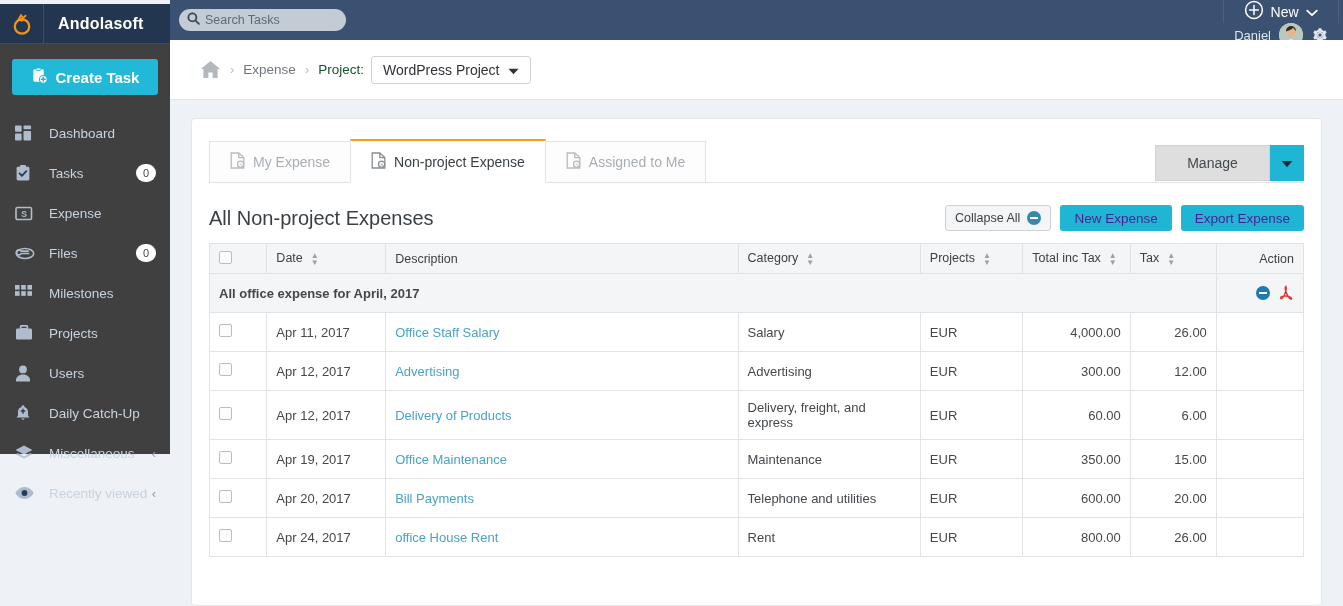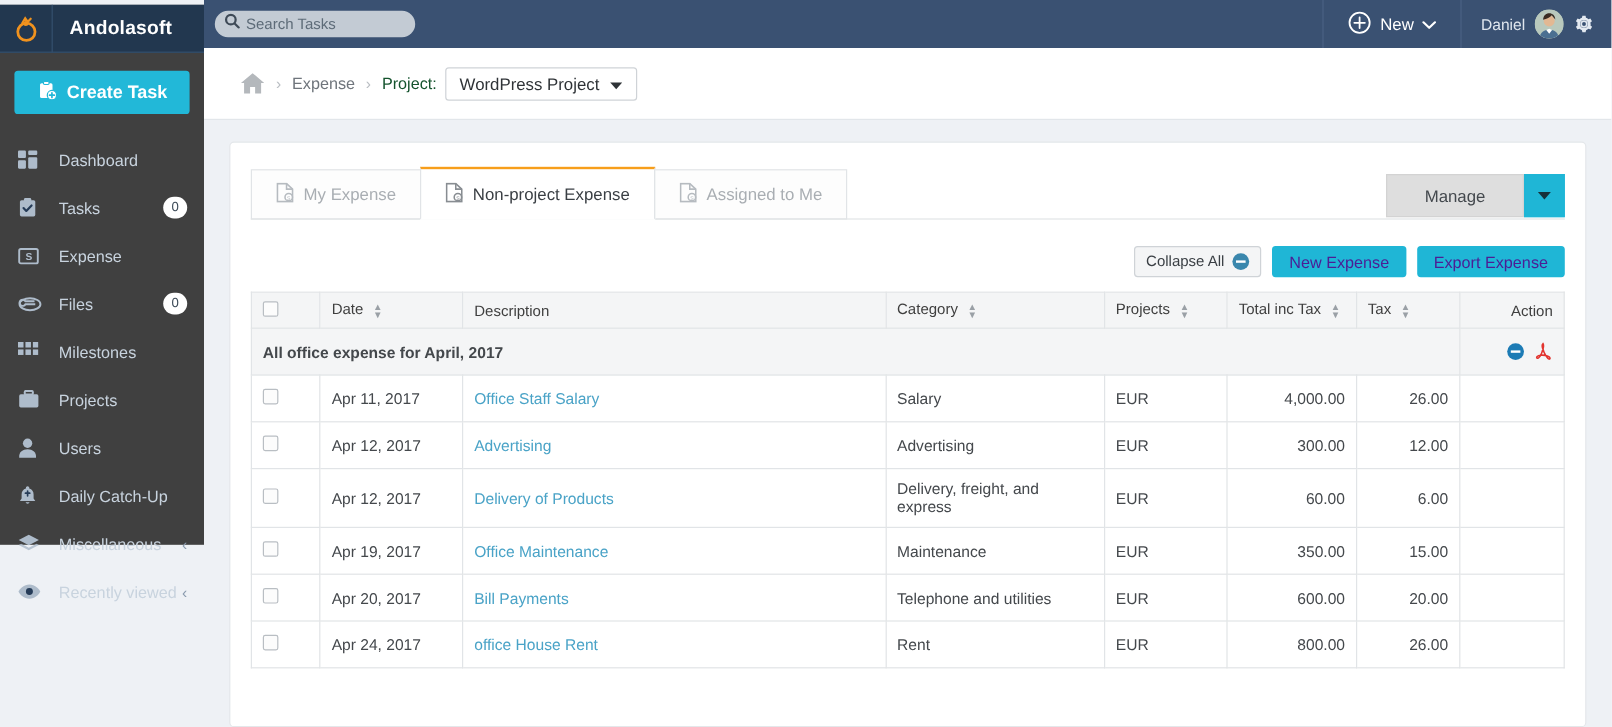--- a/index.html
+++ b/index.html
@@ -64,21 +64,21 @@
   .search-wrap { margin-left: 9px; }
   .search-box {
     width: 167px; height: 22px; background: #c3cbd4; border-radius: 11px;
     display: flex; align-items: center; padding: 0 8px; gap: 5px;
   }
   .search-box input {
     border: none; outline: none; background: transparent; flex: 1;
     font-size: 12.5px; color: #3e4a57; font-family: "Liberation Sans", sans-serif;
   }
   .search-box input::placeholder { color: #5d6b78; }
-  .topbar-right { margin-left: auto; display: flex; align-items: center; height: 40px; }
+  .topbar-right { margin-left: auto; display: flex; align-items: center; height: 40px; flex-direction: column; }
   .new-btn {
     display: flex; align-items: center; gap: 7px; height: 40px; padding: 0 20px;
     border-left: 1px solid #4c6party; border-left: 1px solid #4a6183;
     border-right: 1px solid #4a6183; color: #fff; font-size: 14px; cursor: pointer;
   }
   .user-area { display: flex; align-items: center; gap: 8px; padding: 0 14px 0 16px; }
   .user-name { color: #dfe6ee; font-size: 13px; }
   .avatar {
     width: 24px; height: 24px; border-radius: 50%; overflow: hidden;
     background: #b9c9bd; position: relative; flex: 0 0 24px;
@@ -463,20 +463,21 @@
             <span>
               <svg width="12" height="8" viewBox="0 0 12 8">
                   <path d="M0.6 1h10.8L6 7.2z" fill="#16313a"></path>
                 </svg>
             </span>
           </div>
         </div>
       </div>
 
       <div class="title-row">
+        <h1 class="panel-title">All Non-project Expenses</h1>
         <div class="title-actions">
           <div class="collapse-btn">
             <span>Collapse All</span>
             <span class="collapse-minus">
                 <i></i>
               </span>
           </div>
           <button class="cyan-btn">New Expense</button>
           <button class="cyan-btn">Export Expense</button>
         </div>

